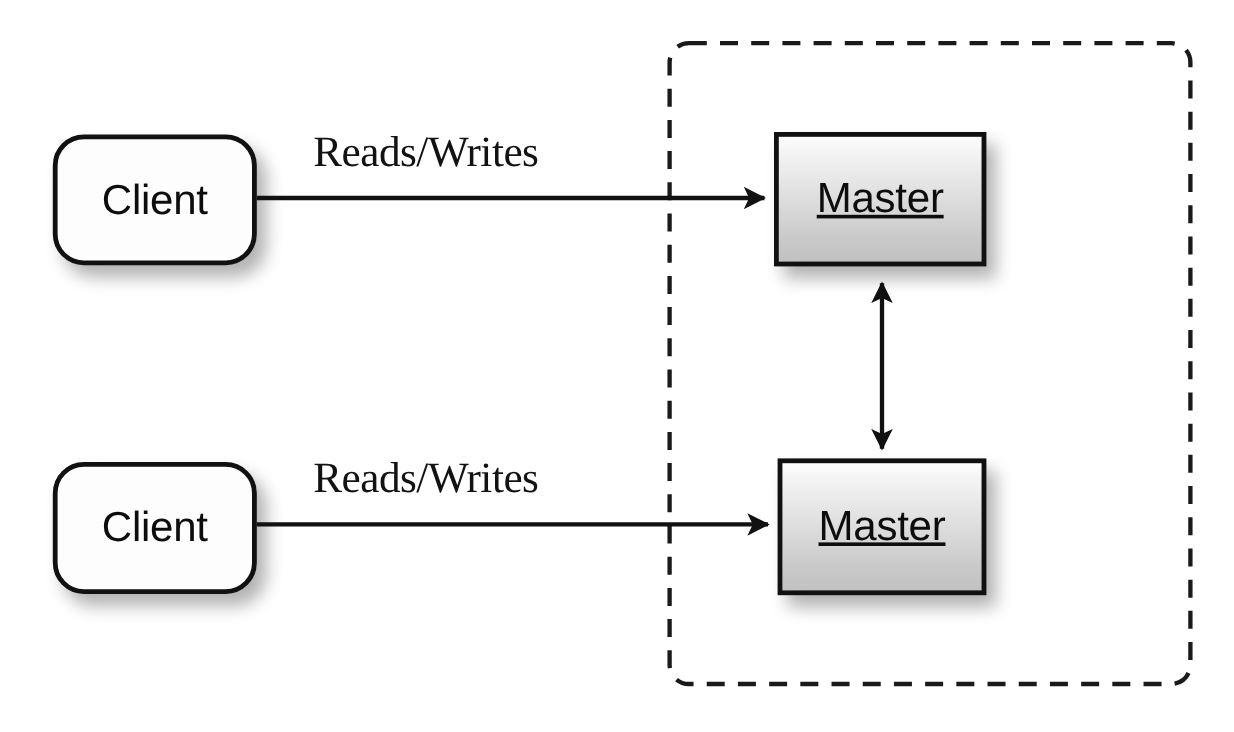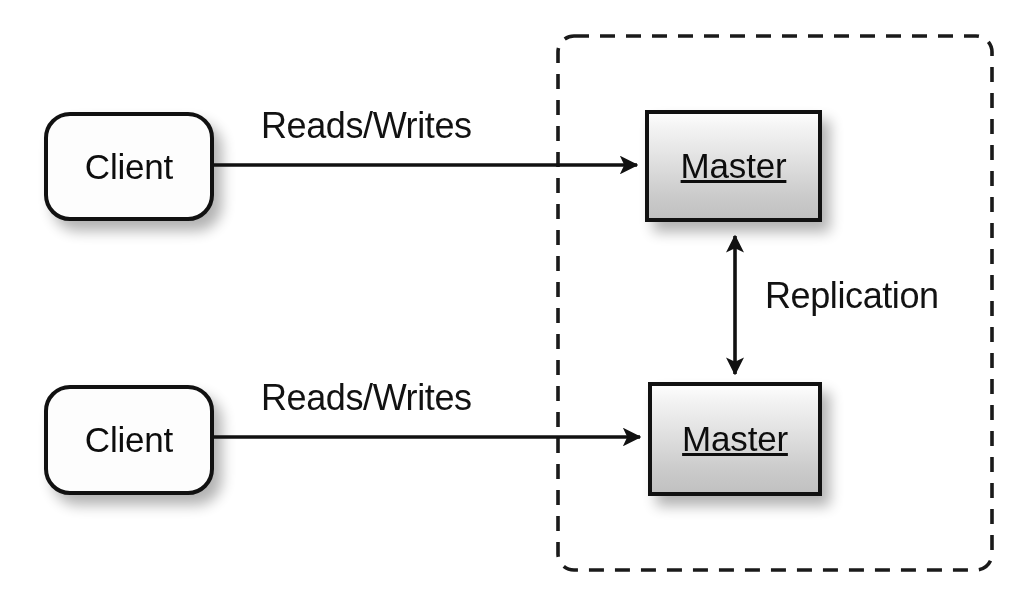--- a/index.html
+++ b/index.html
@@ -37,21 +37,21 @@
     font-size: 35px;
     letter-spacing: -0.2px;
   }
   .master-label {
     font-size: 35px;
     letter-spacing: -0.2px;
     text-decoration: underline;
   }
   .edge-label {
     position: absolute;
-    font-family: Liberation Sans, sans-serif;
+    font-family: Liberation Serif, serif;
     color: #121212;
     font-size: 36px;
     letter-spacing: -0.4px;
     white-space: nowrap;
   }
   
   .client-node {
     position: absolute;
     background: #fdfdfd;
     border: 4px solid #111111;
@@ -130,15 +130,14 @@
   </div>
 
   <div class="master-node node-z" style="left:648px; top:382px; width:174px; height:114px;">
     <span class="node-label master-label" style="position:static;">Master</span>
   </div>
 
   <div class="edge-label" style="left:261px; top:105px;">Reads/Writes</div>
 
   <div class="edge-label" style="left:261px; top:377px;">Reads/Writes</div>
 
-  <div class="edge-label" style="left:765px; top:275px;">Replication</div>
 
 </div>
 
 </body></html>

